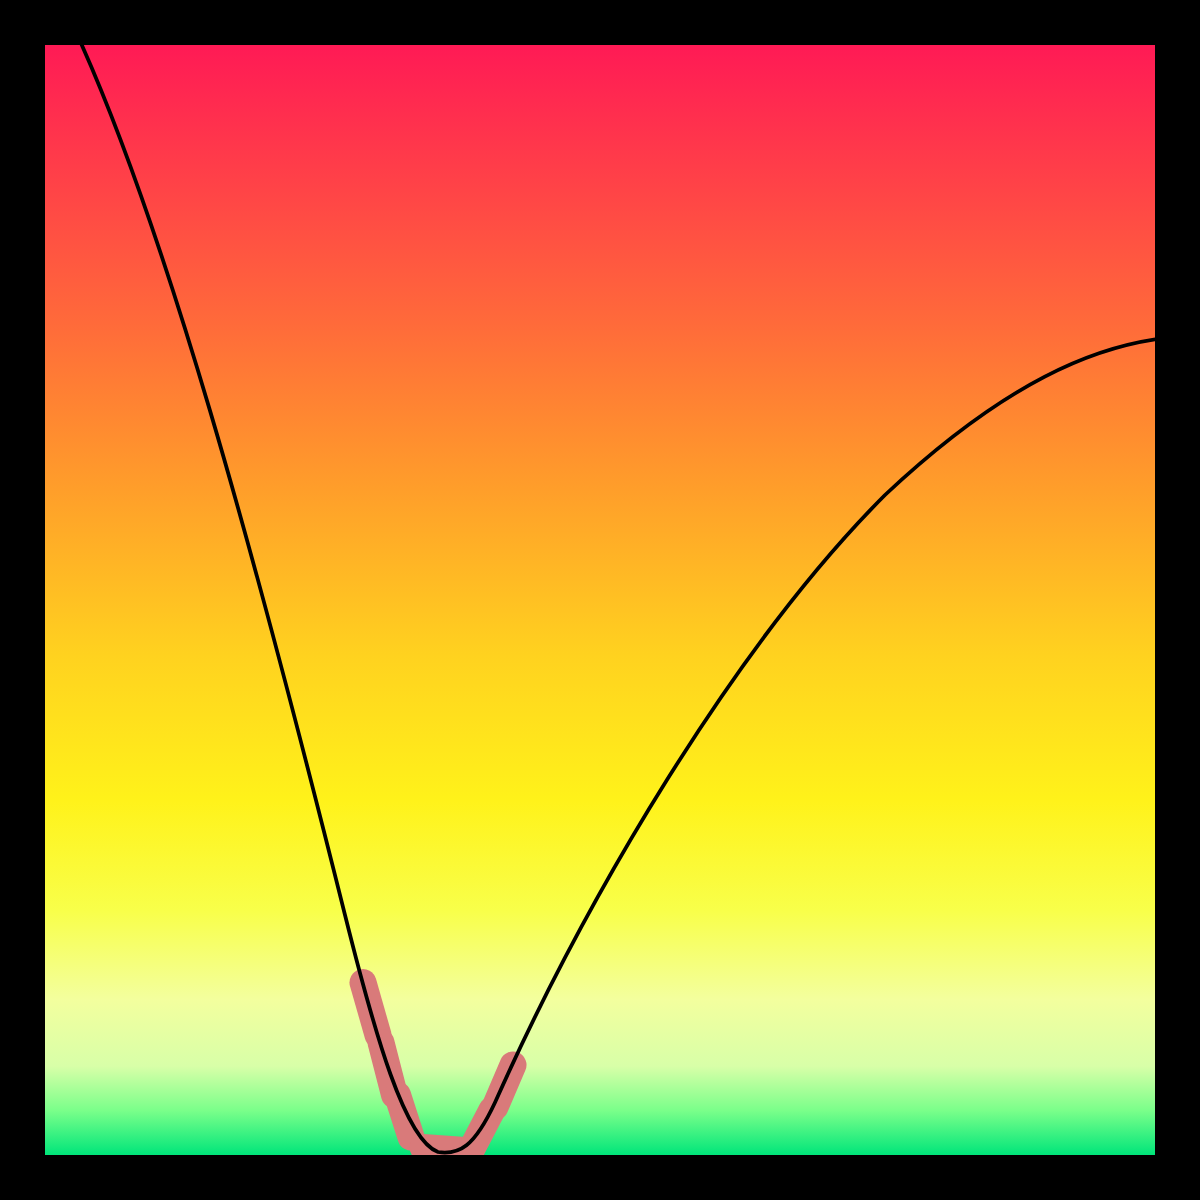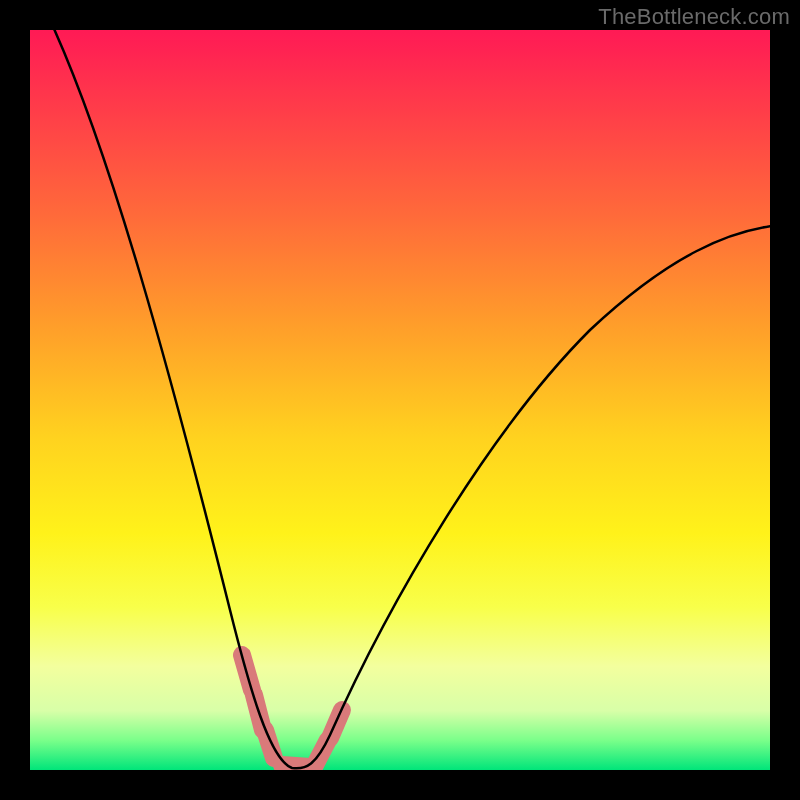--- a/index.html
+++ b/index.html
@@ -90,14 +90,13 @@
 
       <path d="M 20 -10
                C 80 120, 140 340, 200 580
                C 220 660, 240 730, 262 738
                C 276 740, 286 735, 300 705
                C 360 570, 460 400, 560 300
                C 640 225, 700 200, 750 195" fill="none" stroke="#000" stroke-width="2.5"></path>
     </svg>
   </div>
 
-  <div class="watermark">TheBottleneck.com</div>
 </div>
 
 </body></html>

